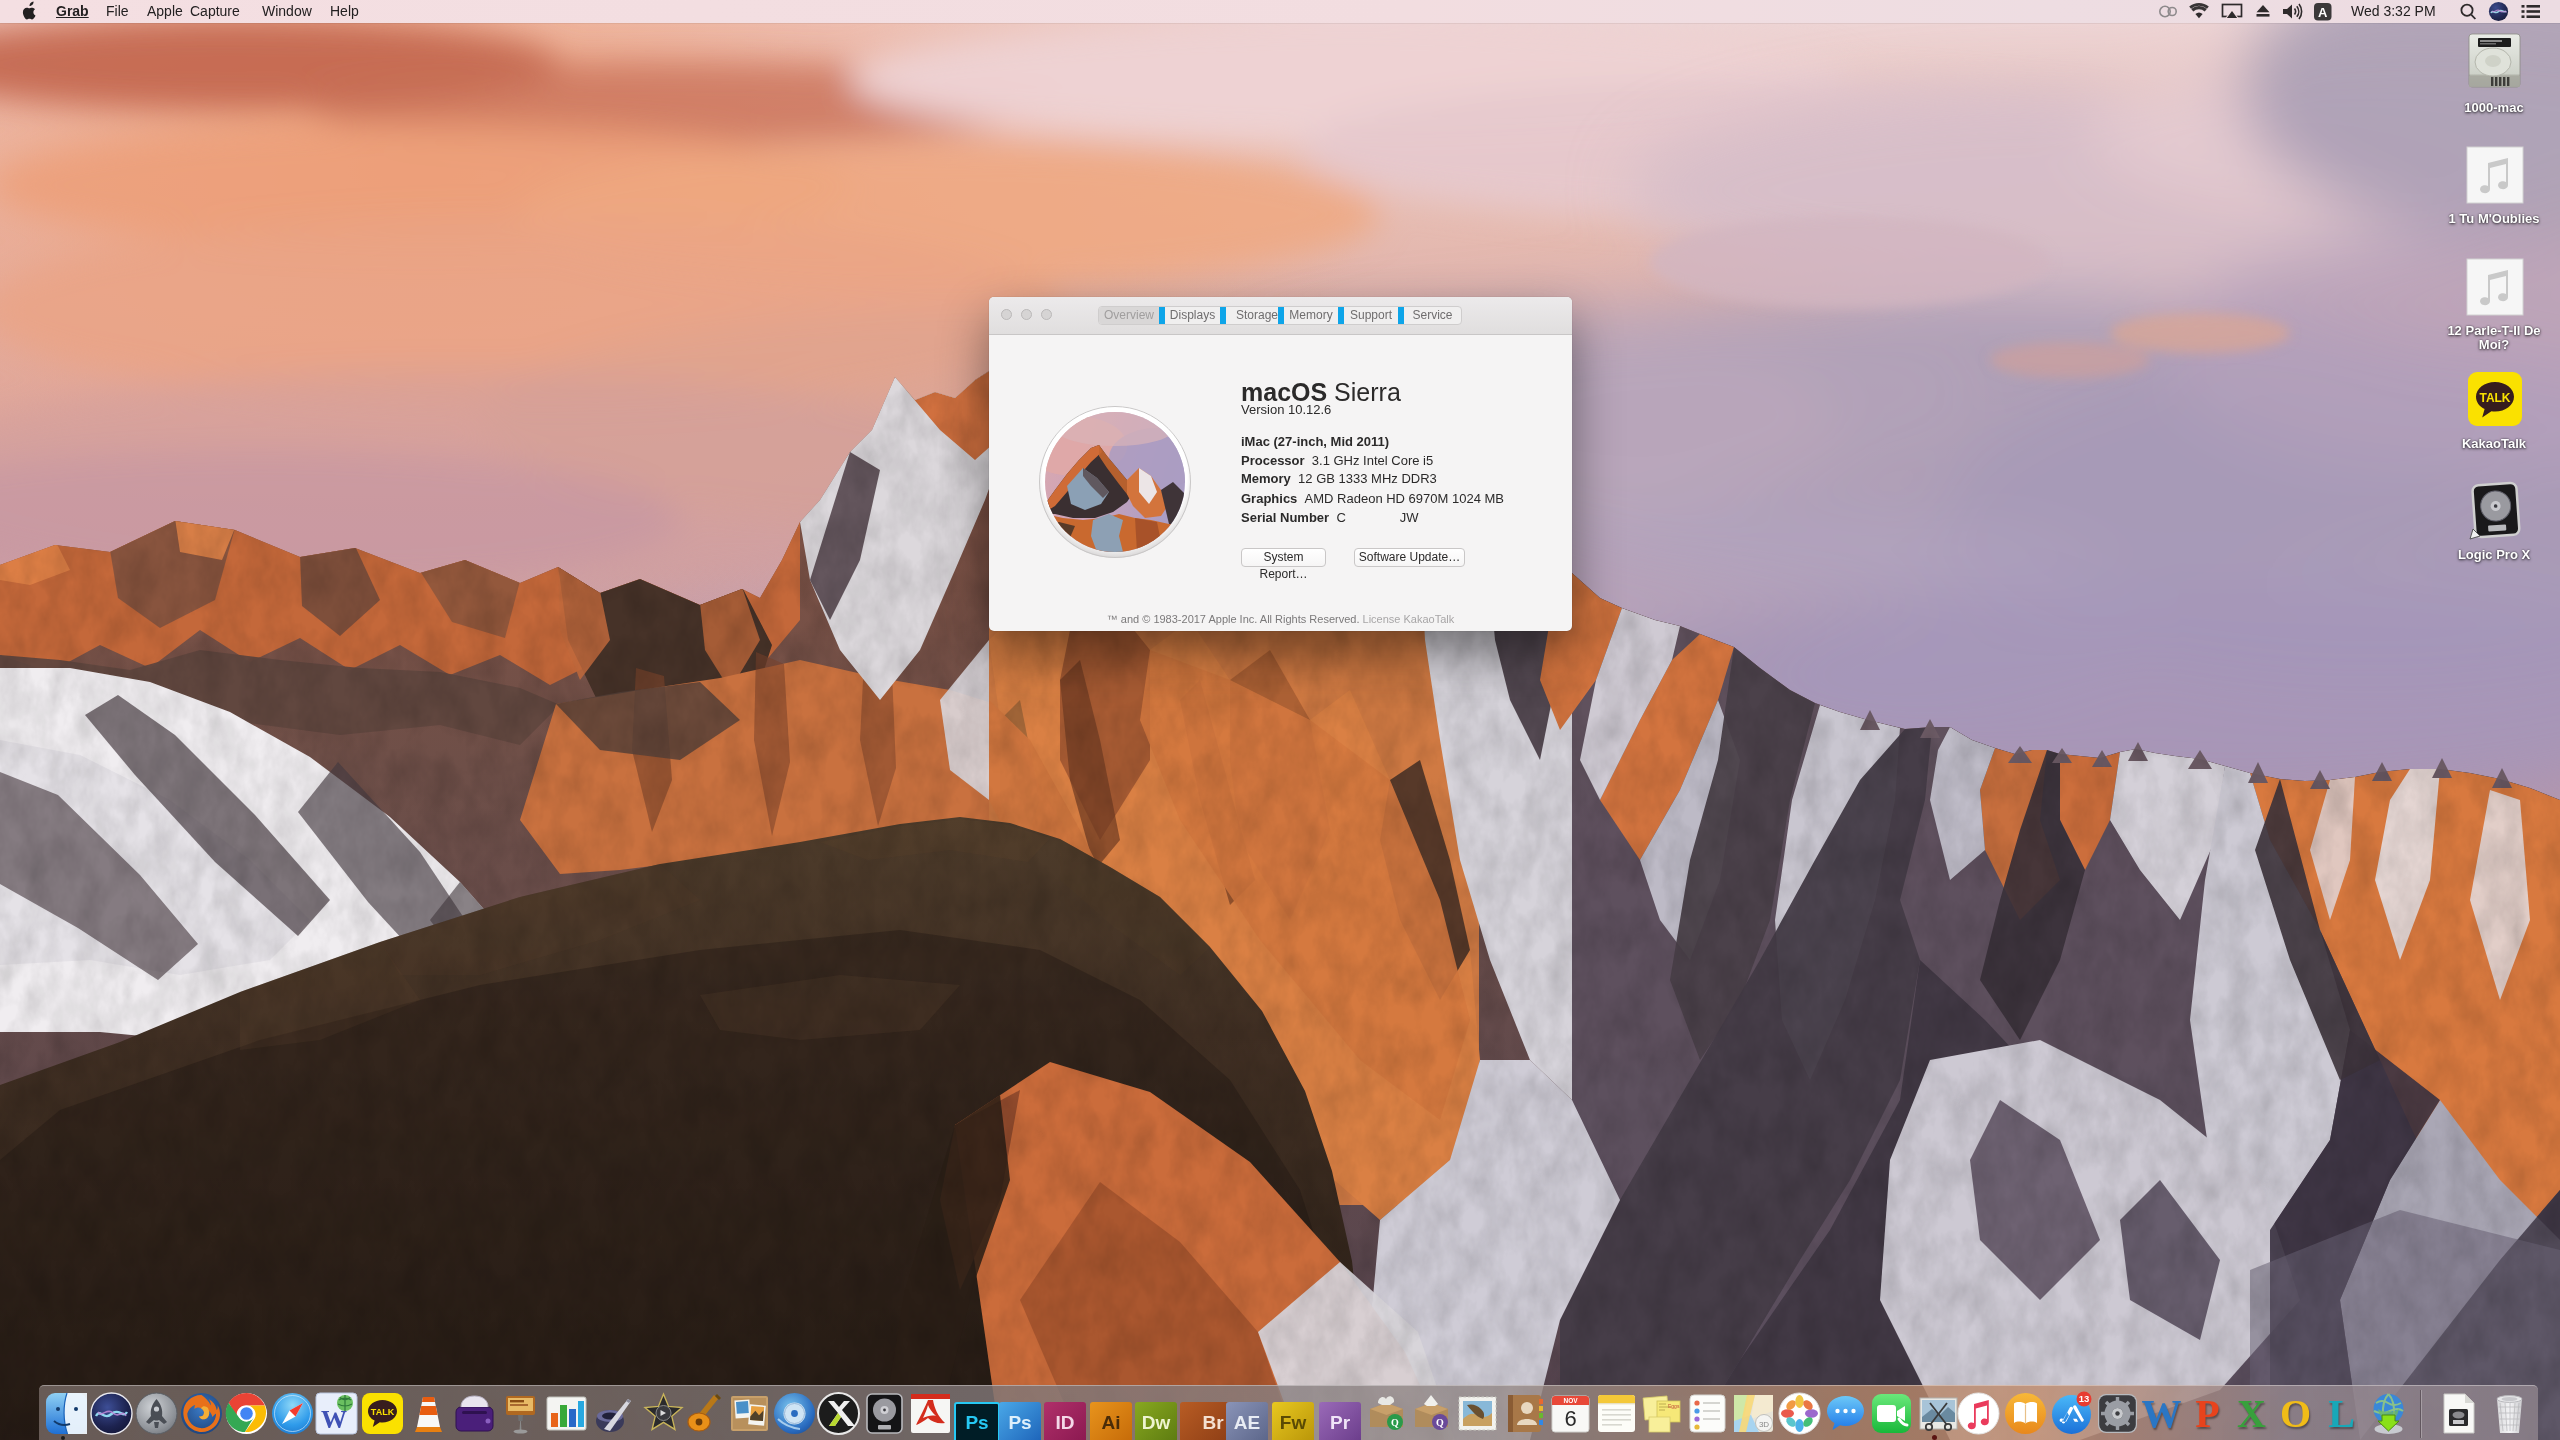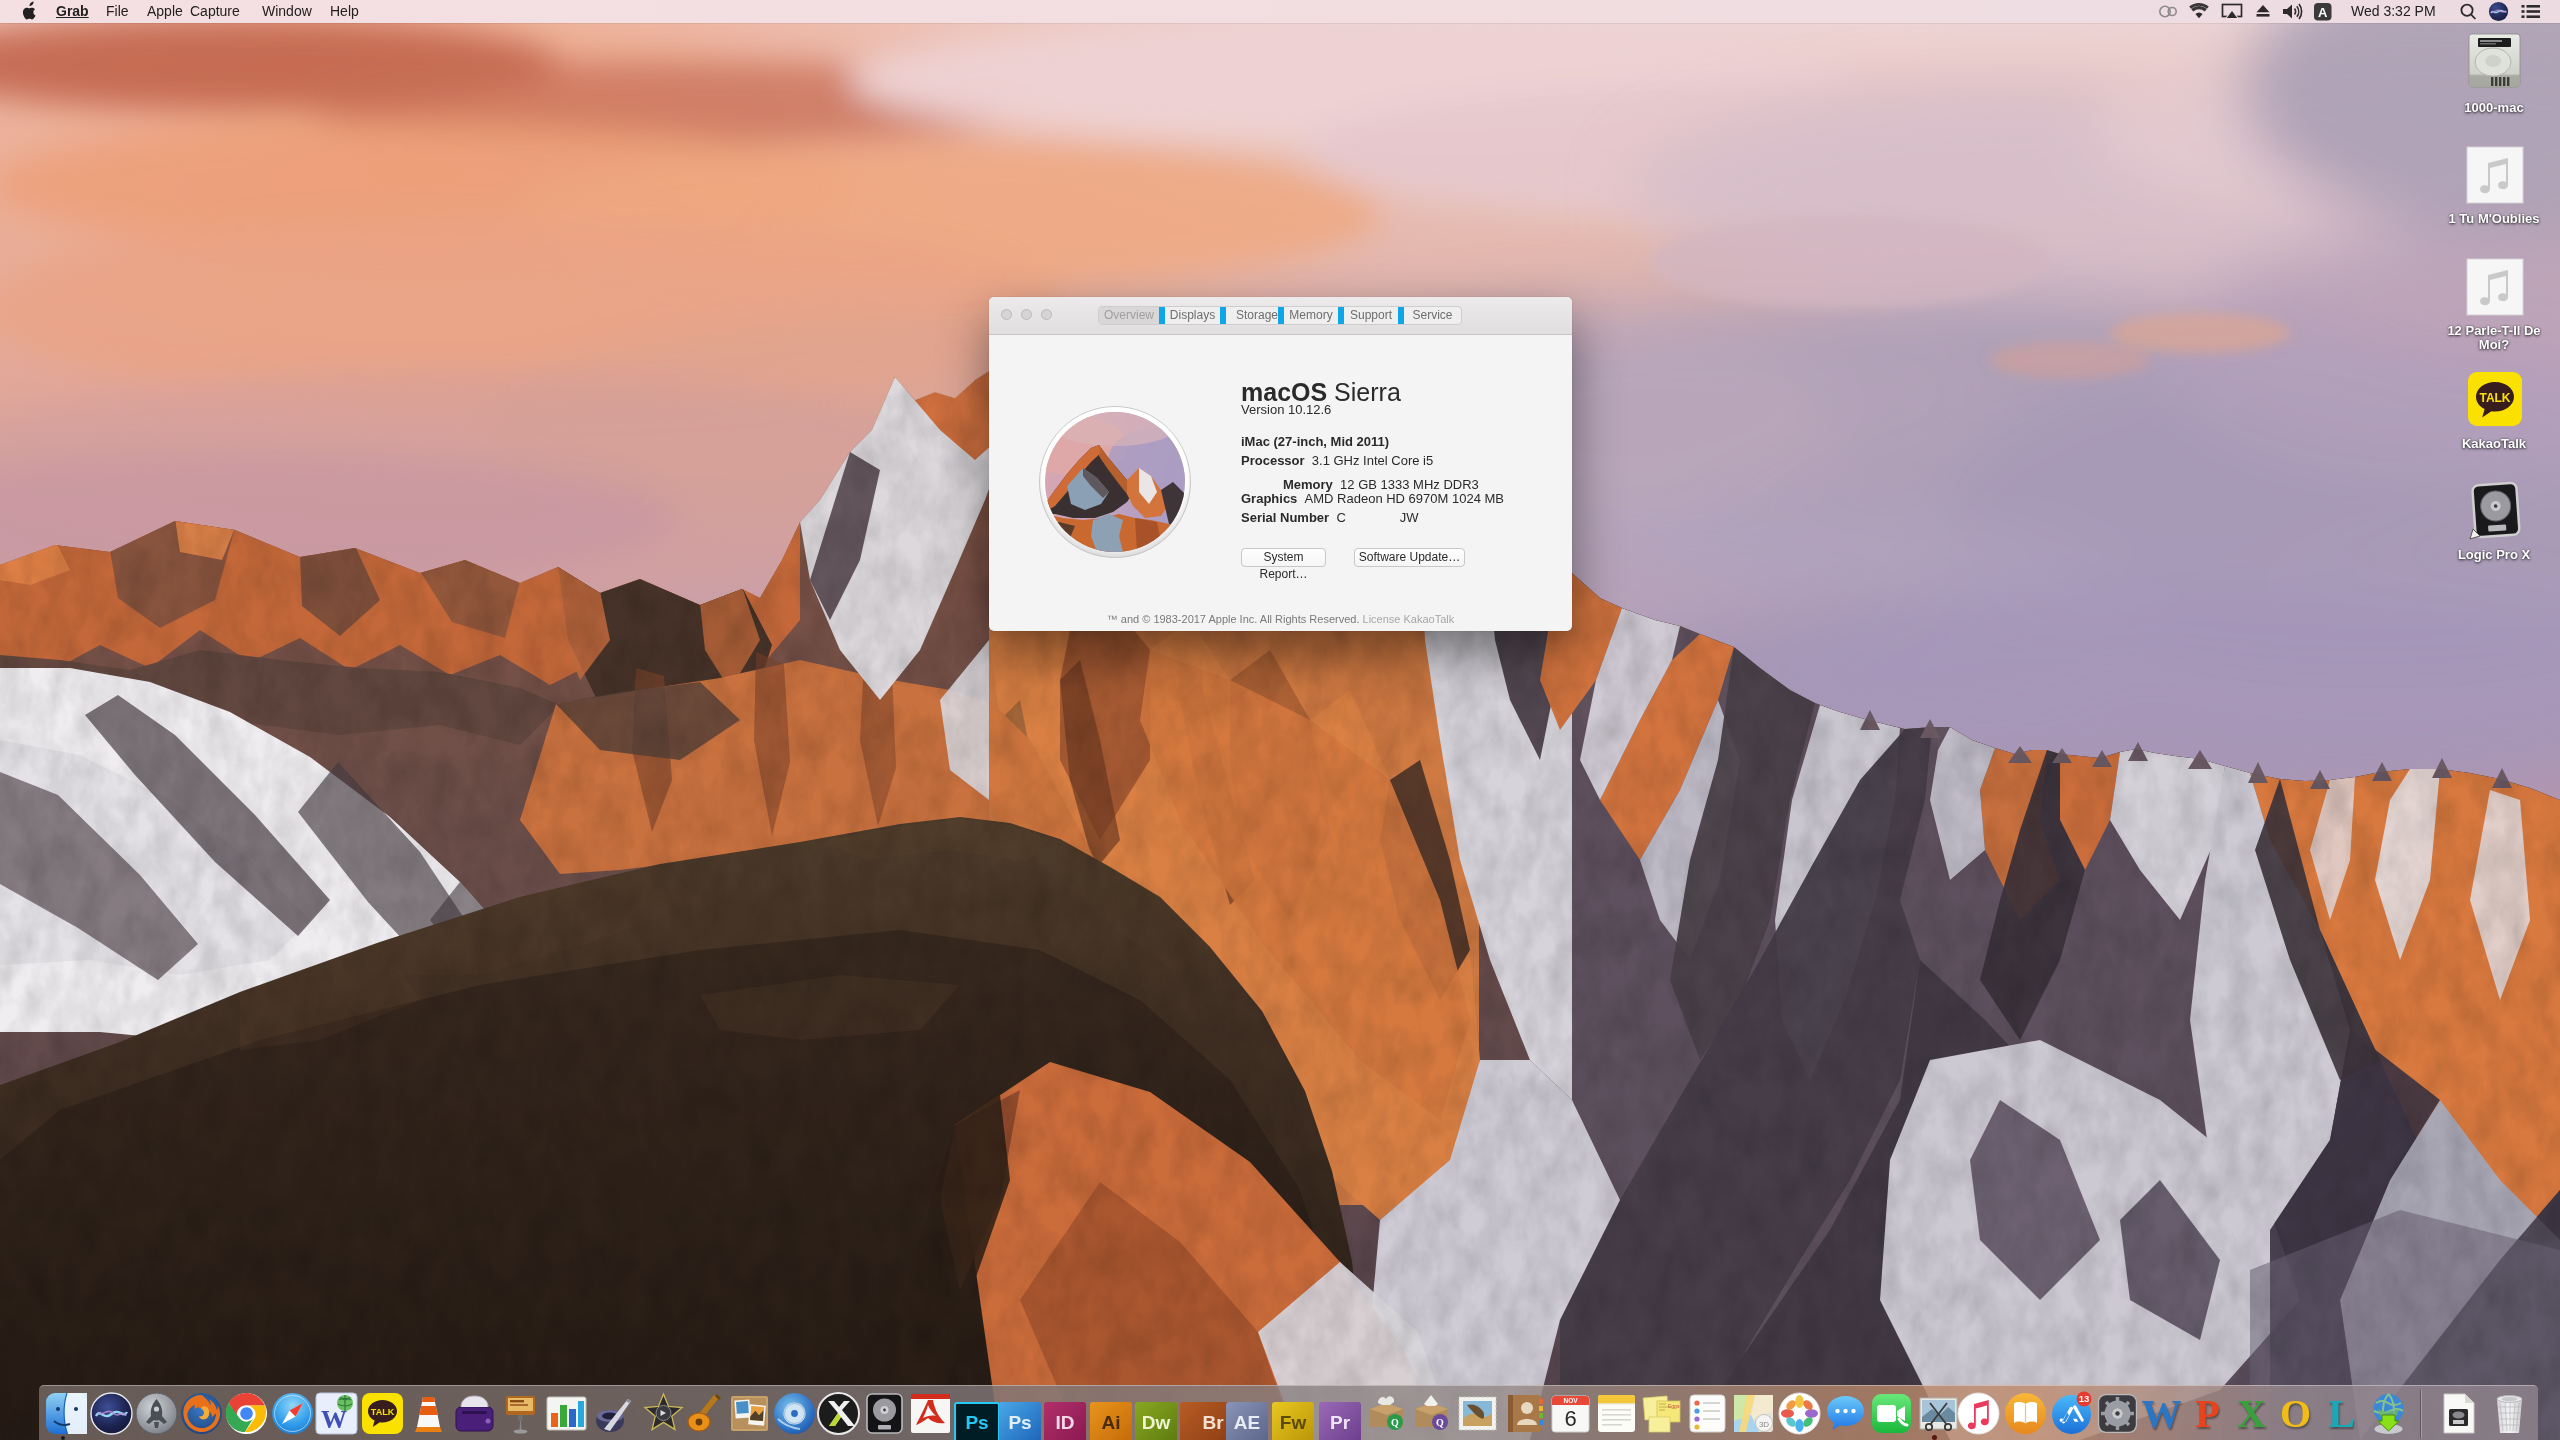--- a/index.html
+++ b/index.html
@@ -380,21 +380,21 @@
         <path fill="#8da0b4" d="M54,114 L70,108 L84,114 L80,130 L84,146 L58,146 L52,130 Z"></path>
         <path fill="#a24f28" d="M96,112 L118,116 L124,146 L98,146 Z" opacity="0.85"></path>
         <path fill="#3c2f28" d="M6,120 L20,116 L36,120 L30,134 L14,140 L6,138 Z" opacity="0.8"></path>
       </g>
       <circle cx="76" cy="76" r="75.5" fill="none" stroke="#c9c7c7" stroke-width="1"></circle>
     </svg>
     <div class="wtxt" style="top:42px;font-size:25px;color:#2b2a2a;"><span style="font-weight:bold;">macOS</span> Sierra</div>
     <div class="wtxt" style="top:67px;">Version 10.12.6</div>
     <div class="wtxt" style="top:99px;font-weight:bold;">iMac (27-inch, Mid 2011)</div>
     <div class="wtxt" style="top:118px;"><span class="lbl2">Processor</span>&nbsp;&nbsp;3.1 GHz Intel Core i5</div>
-    <div class="wtxt" style="top:142px;margin-left:42px;"><span class="lbl2">Memory</span>&nbsp;&nbsp;12 GB 1333 MHz DDR3</div>
+    <div class="wtxt" style="top:136px;"><span class="lbl2">Memory</span>&nbsp;&nbsp;12 GB 1333 MHz DDR3</div>
     <div class="wtxt" style="top:156px;"><span class="lbl2">Graphics</span>&nbsp;&nbsp;AMD Radeon HD 6970M 1024 MB</div>
     <div class="wtxt" style="top:175px;"><span class="lbl2">Serial Number</span>&nbsp;&nbsp;C<span style="display:inline-block;width:54px;"></span>JW</div>
     <div class="btn" style="left:252px;width:85px;">System Report…</div>
     <div class="btn" style="left:365px;width:111px;">Software Update…</div>
     <div id="foot">™ and © 1983-2017 Apple Inc. All Rights Reserved. <span class="lic">License KakaoTalk</span></div>
   </div>
 </div>
 
 <div id="desktopicons">
   <svg class="dicon" style="left:2466px;top:32px;" width="57" height="57" viewBox="0 0 57 57">

